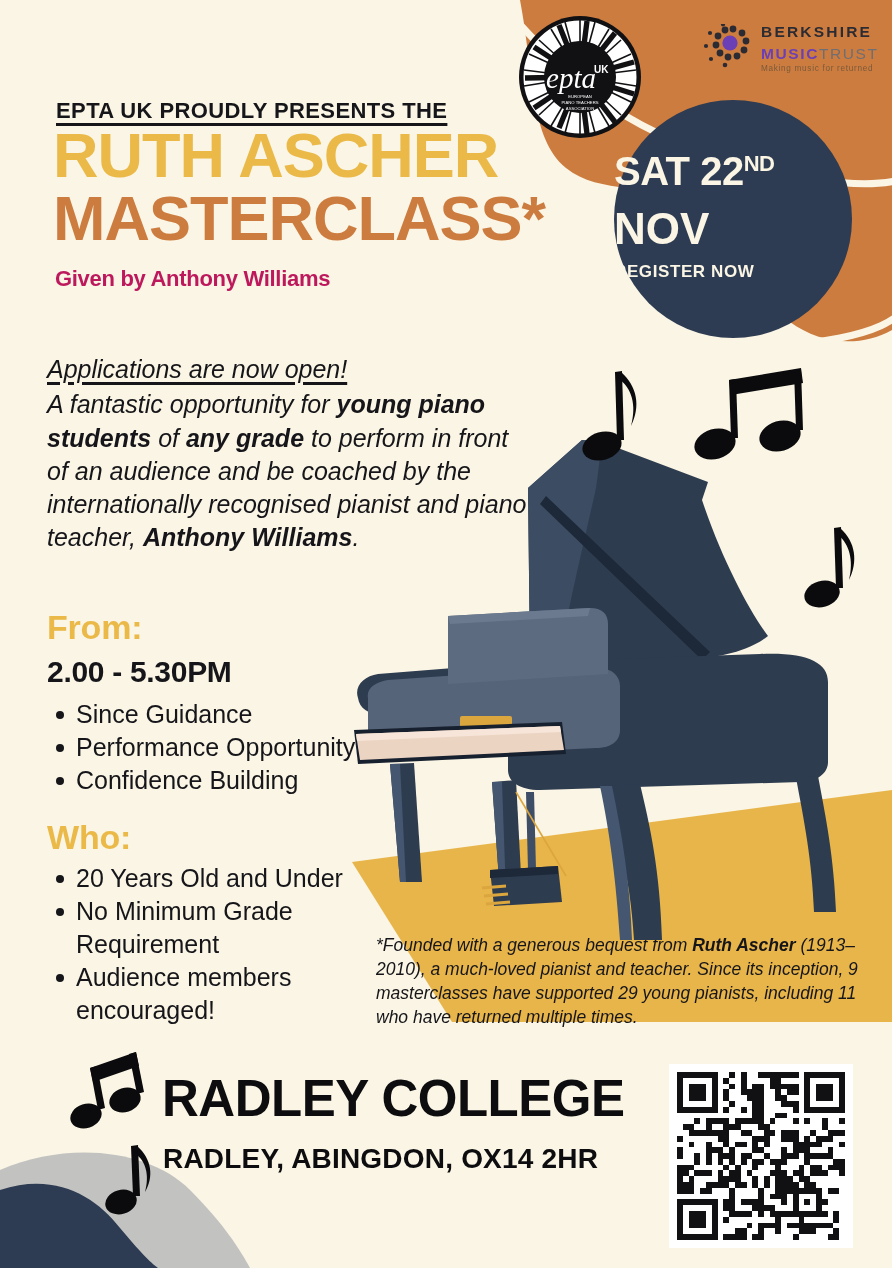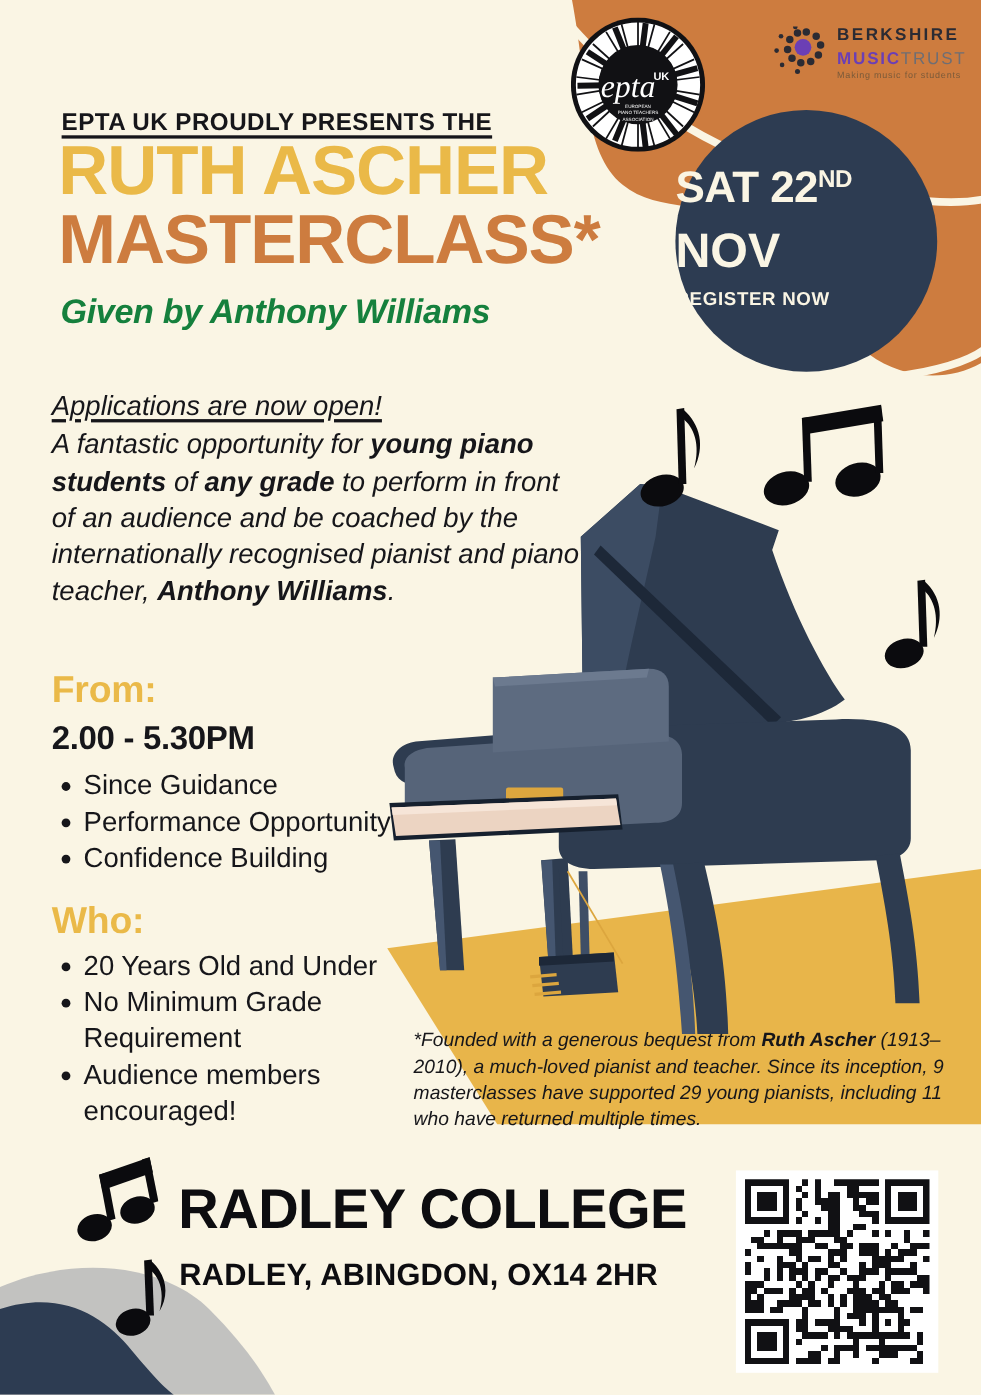--- a/index.html
+++ b/index.html
@@ -71,21 +71,21 @@
     font-size:63px;font-weight:bold;letter-spacing:-1px;line-height:1;
     color:#eab948;
   }
   #title2{
     position:absolute;left:53px;top:187px;
     font-size:63px;font-weight:bold;letter-spacing:-1px;line-height:1;
     color:#cd7c3f;
   }
   #subtitle{
     position:absolute;left:55px;top:266px;
-    font-size:31px;font-weight:bold;letter-spacing:-0.3px;color:#15803d;font-style:italic;
+    font-size:22px;font-weight:bold;letter-spacing:-0.3px;color:#be185d;
   }
 
   
   #body-copy{
     position:absolute;left:47px;top:353px;width:480px;
     font-size:25px;font-style:italic;line-height:1.33;color:#16161a;
   }
   #body-copy .open{
     font-weight:normal;text-decoration:underline;
     text-underline-offset:4px;text-decoration-thickness:2.5px;
@@ -245,21 +245,21 @@
         <circle cx="7" cy="9" r="2.1"></circle>
         <circle cx="20" cy="0.5" r="2.1"></circle>
       </g>
       <circle cx="27" cy="19" r="7.6" fill="#6b3fb5"></circle>
     </svg>
     <div class="bmt-text">
       <div class="bmt-l1">BERKSHIRE</div>
       <div class="bmt-l2">
         <span class="bmt-music">MUSIC</span><span class="bmt-trust">TRUST</span>
       </div>
-      <div class="bmt-tag">Making music for students</div>
+      <div class="bmt-tag">Making music for returned</div>
     </div>
   </div>
 
   <div id="date-badge">
     <div class="d-top">
       <span>SAT 22</span><sup>ND</sup>
     </div>
     <div class="d-mid">NOV</div>
     <div class="d-bot">REGISTER NOW</div>
   </div>

